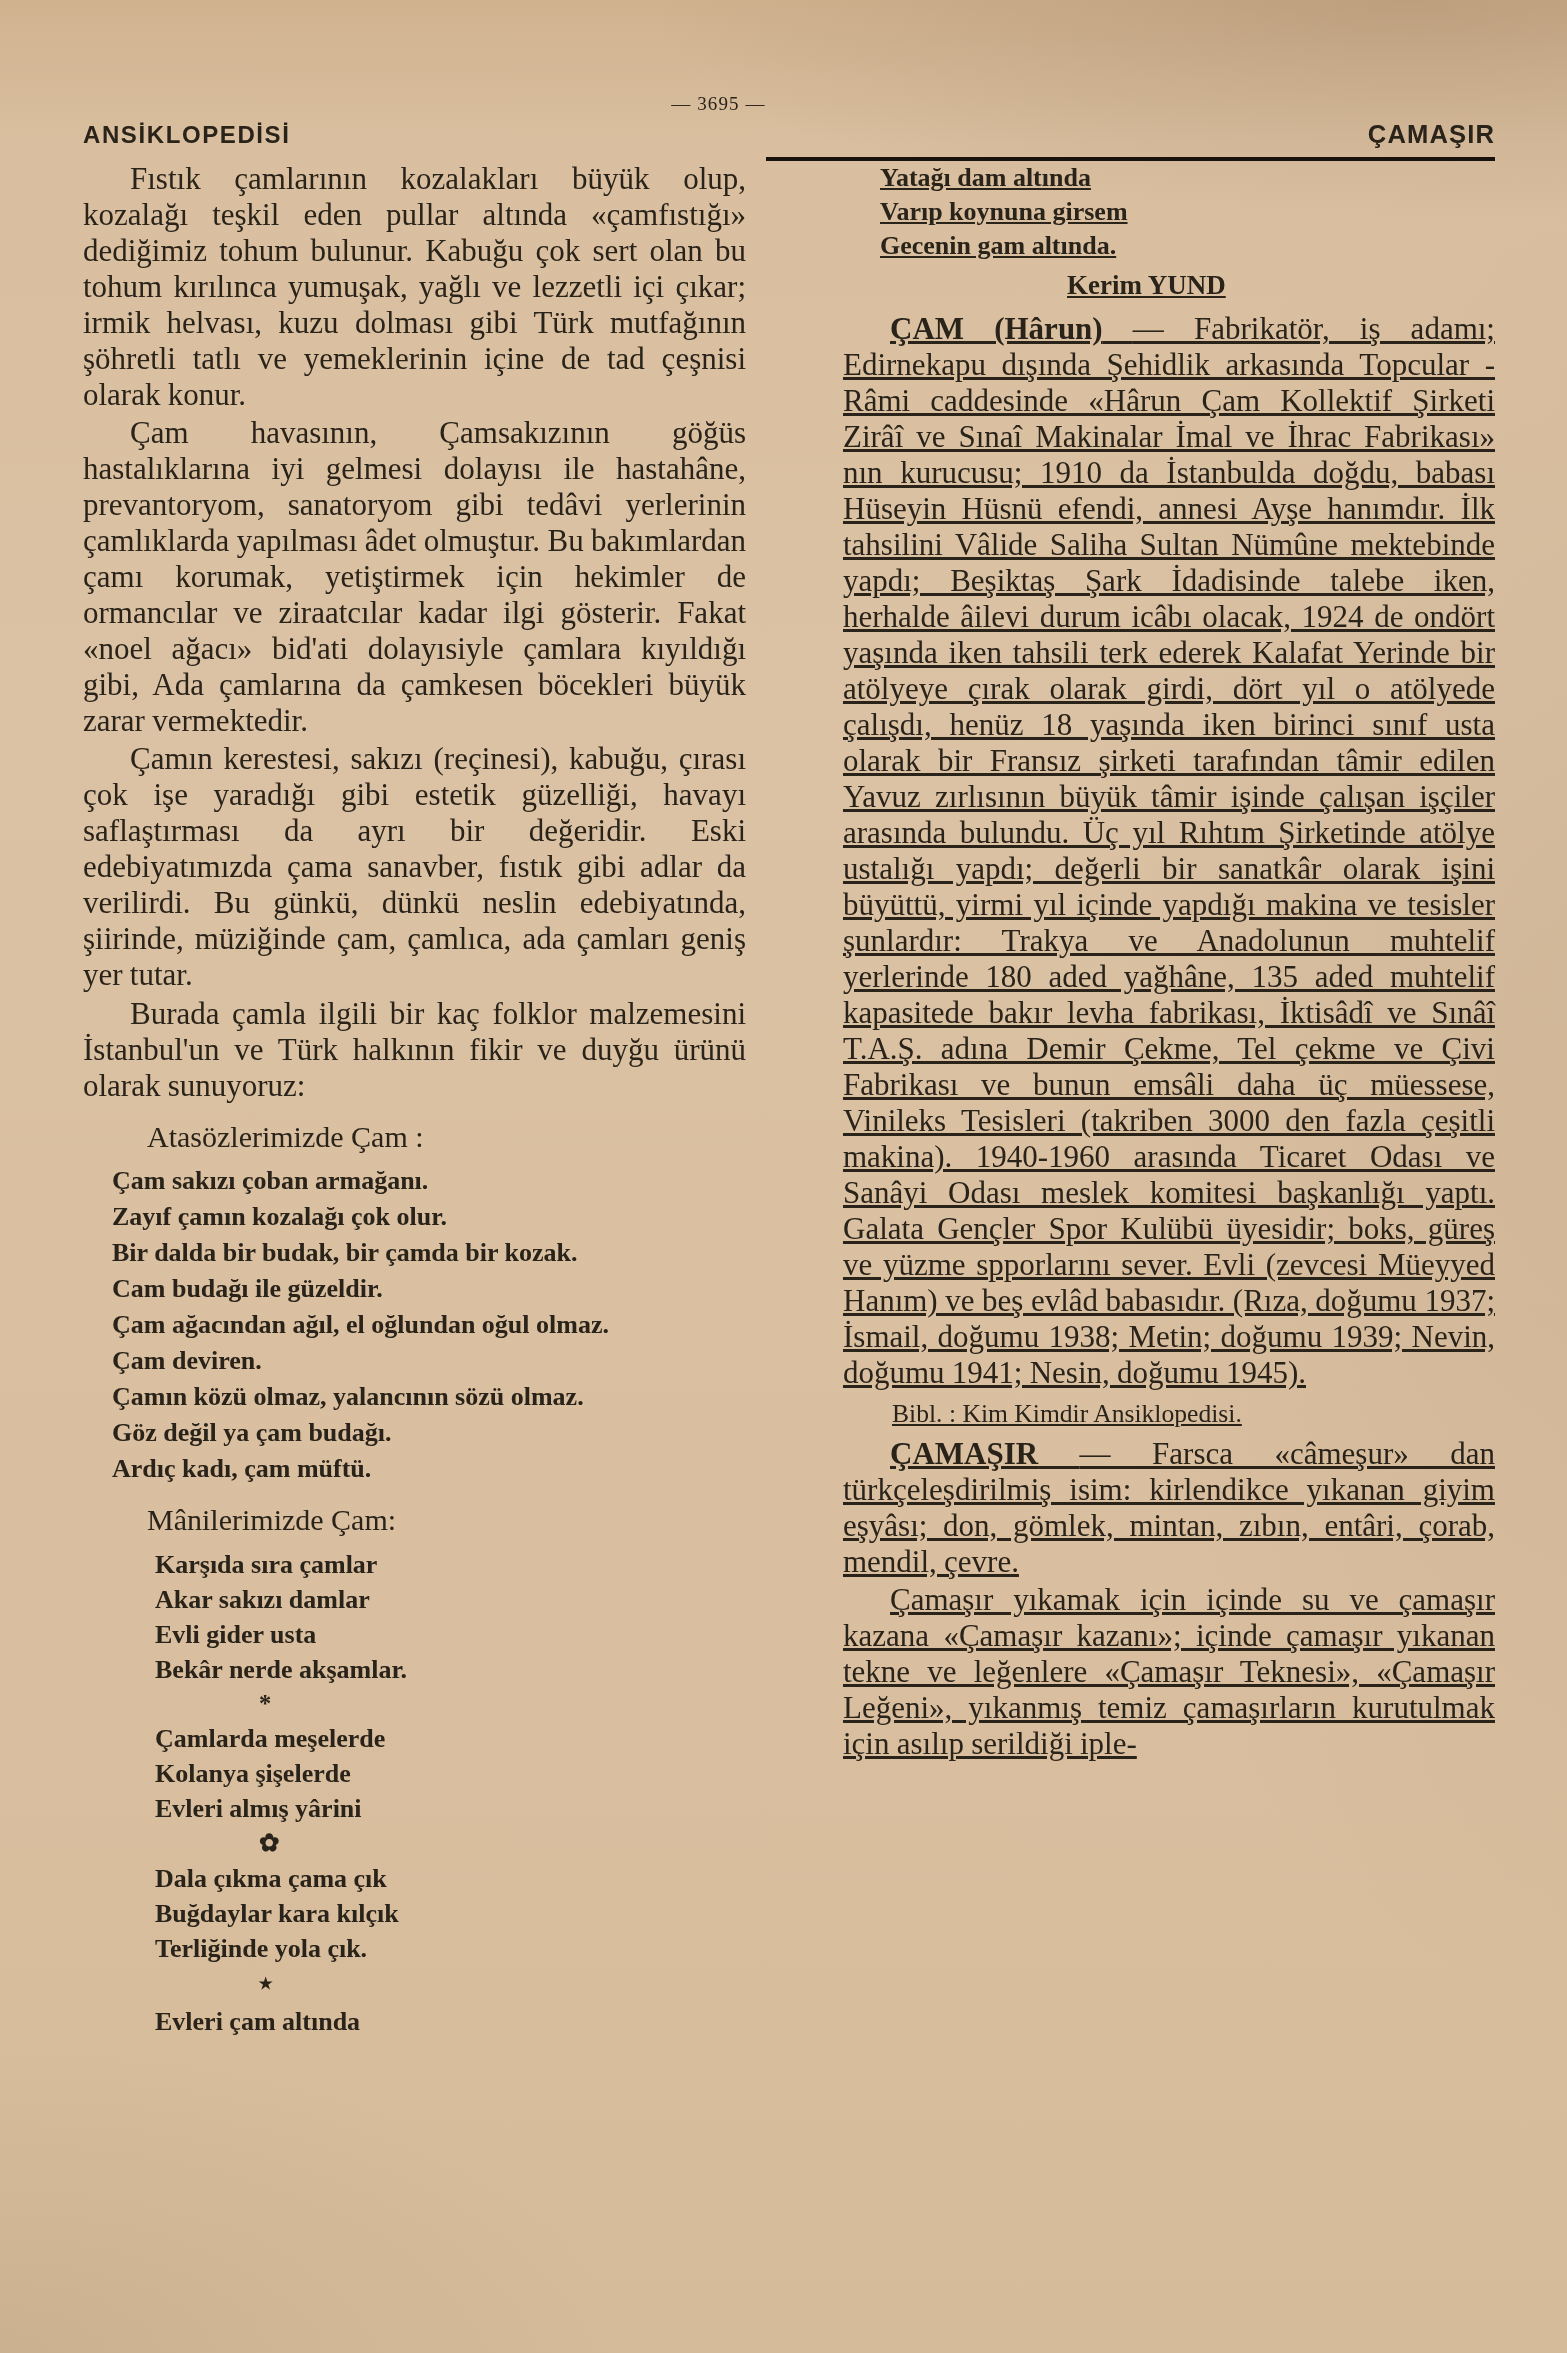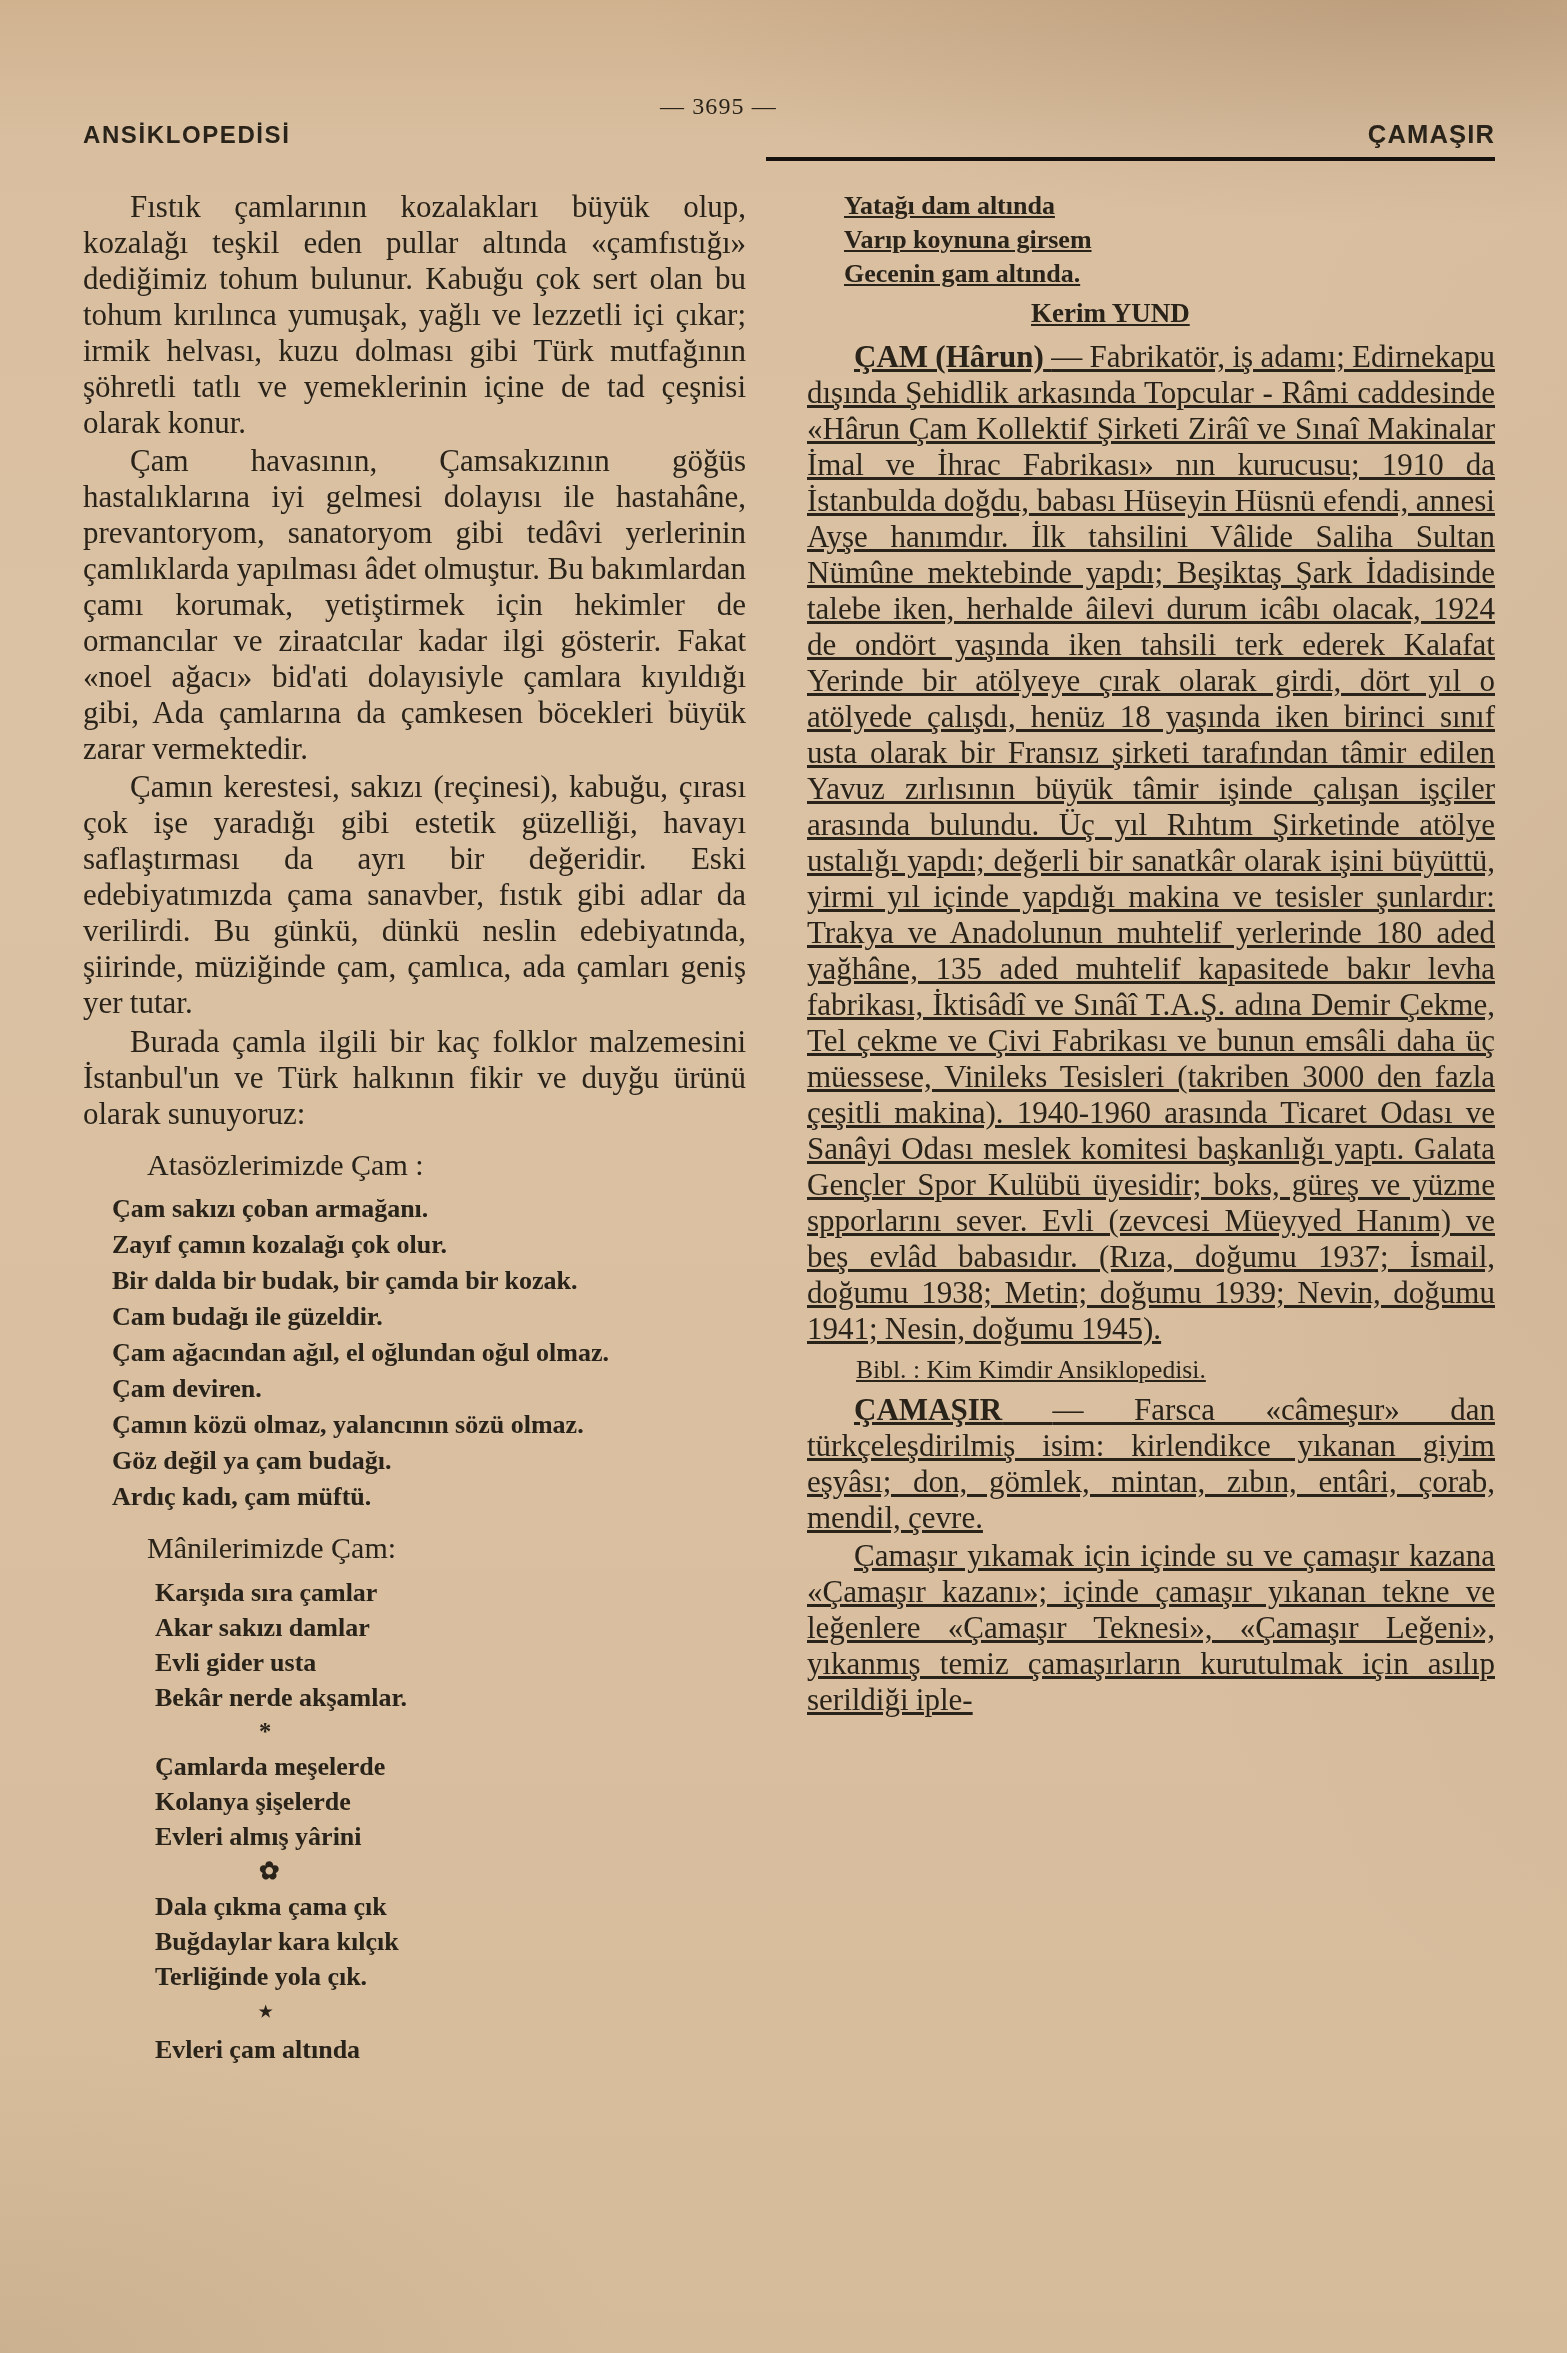--- a/index.html
+++ b/index.html
@@ -33,42 +33,41 @@
     font-family: "Liberation Sans", sans-serif;
     font-weight: 700;
     font-size: 24px;
     letter-spacing: 1.6px;
     margin-top: 28px;
   }
   .pagenum {
     position: absolute;
     left: 45%;
     transform: translateX(-50%);
-    font-size: 24px;
+    font-size: 19px;
     letter-spacing: 1.1px;
   }
   .entryname {
     margin-left: auto;
     font-family: "Liberation Sans", sans-serif;
     font-weight: 700;
     font-size: 25.6px;
     letter-spacing: 1.1px;
   }
   .header-rule {
     margin-left: 48.4%;
     margin-top: 7.5px;
     height: 4.8px;
     background: #17120d;
   }
 
   
   .columns {
     display: flex;
-    gap: 61px;
-    margin-top: 28px;
+    gap: 97px;
   }
   .col-left { width: 663px; flex: none; }
   .col-right { flex: 1; min-width: 0; text-decoration: underline; }
 
   .para {
     font-size: 31px;
     line-height: 36px;
     text-align: justify;
     text-indent: 47px;
     word-spacing: -0.5px;

